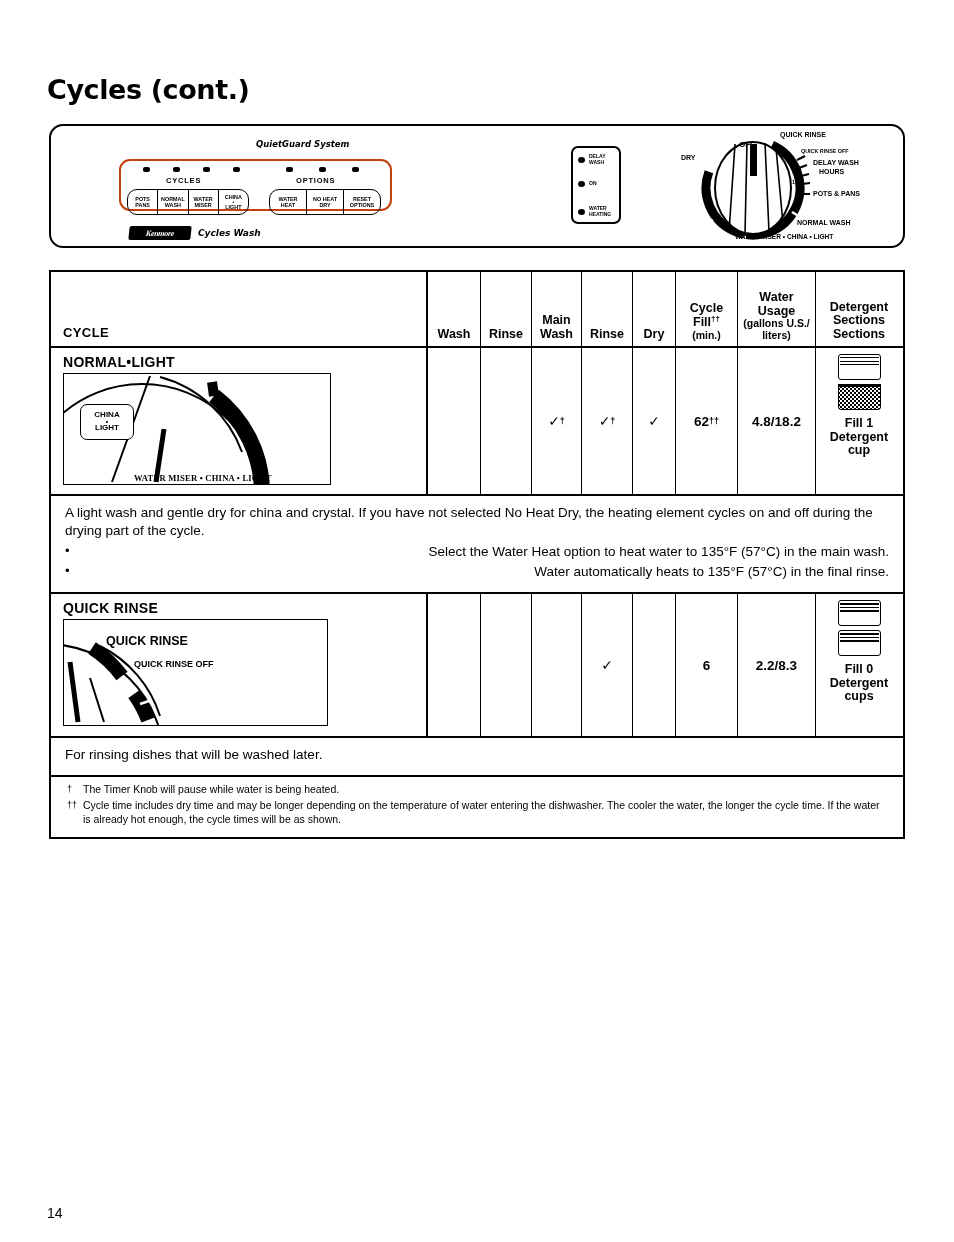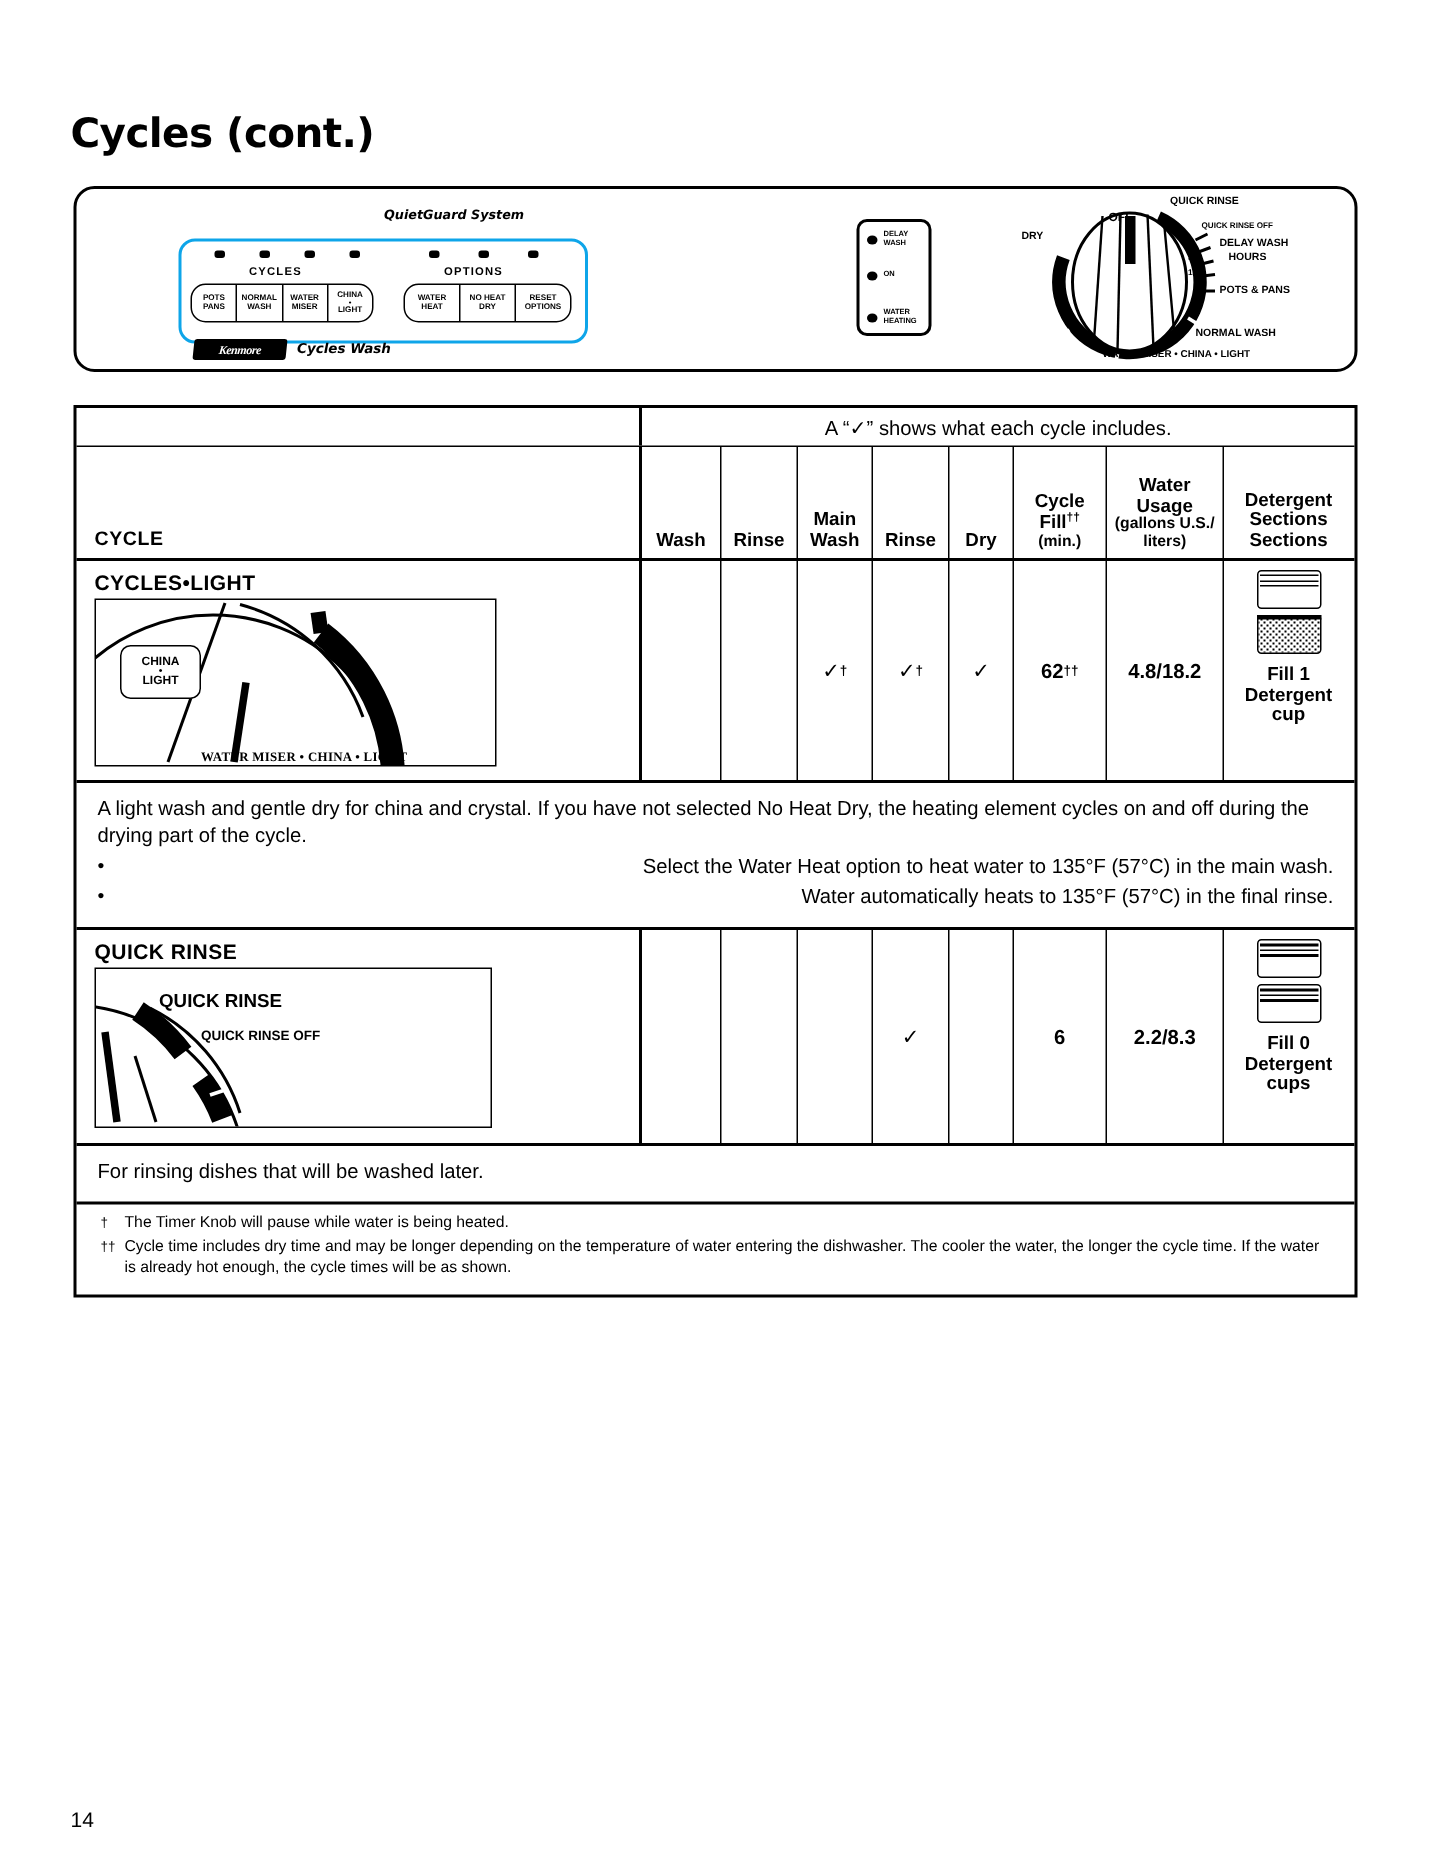--- a/index.html
+++ b/index.html
@@ -21,22 +21,22 @@
   .panel{
     position:absolute;left:49px;top:124px;width:856px;height:124px;
     border:2.5px solid #000;border-radius:14px;box-sizing:border-box;
   }
   .qg{
     position:absolute;left:205px;top:13px;
     font-size:8.5px;font-weight:bold;font-style:italic;
     font-family:"DejaVu Sans",sans-serif;
   }
   .padgroup{
-    position:absolute;left:68px;top:33px;width:273px;height:70px;
-    border:2px solid #0ea5e9;border-radius:11px;box-sizing:border-box;
+    position:absolute;left:68px;top:33px;width:273px;height:52px;
+    border:2px solid #c2410c;border-radius:11px;box-sizing:border-box;
   }
   .led{position:absolute;width:7px;height:5px;background:#000;border-radius:2px;}
   .grplabel{position:absolute;font-size:7.5px;font-weight:bold;letter-spacing:.8px;}
   .padrow{position:absolute;top:28px;height:26px;border:1.6px solid #000;border-radius:10px;box-sizing:border-box;display:flex;}
   .pad{
     flex:1;display:flex;flex-direction:column;align-items:center;justify-content:center;
     font-size:5.4px;font-weight:bold;line-height:1.12;text-align:center;
     border-right:1.2px solid #000;padding:0 1px;
   }
   .pad:last-child{border-right:none;}
@@ -272,24 +272,20 @@
         <span style="position:absolute;left:140px;top:42px;font-size:7px;">HOURS</span>
         <span style="position:absolute;left:134px;top:64px;font-size:7px;">POTS &amp; PANS</span>
         <span style="position:absolute;left:118px;top:93px;font-size:7px;">NORMAL WASH</span>
         <span style="position:absolute;left:56px;top:107px;font-size:6.6px;">WATER MISER • CHINA • LIGHT</span>
       </div>
     </div>
   </div>
 
   <div class="tbl">
 
-    <div class="thead-top">
-      <div class="th-cycle-blank"></div>
-      <div class="th-includes">A “✓” shows what each cycle includes.</div>
-    </div>
 
     <div class="thead-main">
       <div class="th-cycle">CYCLE</div>
       <div class="th c1">
         <span>Wash</span>
       </div>
       <div class="th c2">
         <span>Rinse</span>
       </div>
       <div class="th c3">
@@ -324,21 +320,21 @@
           <div>Detergent</div>
           <div>Sections</div>
           <div>Sections</div>
         </div>
       </div>
     </div>
 
     <div class="rowsep">
       <div class="datarow">
         <div class="cyclecell" style="height:146px;">
-          <div class="cycname">CYCLES•LIGHT</div>
+          <div class="cycname">NORMAL•LIGHT</div>
           <div class="dgm" style="width:268px;height:112px;">
             <svg width="266" height="110" viewBox="0 0 266 110" style="position:absolute;left:0;top:0;">
               <circle cx="78" cy="132" r="122" fill="none" stroke="#000" stroke-width="2"></circle>
               <path d="M198 118 A122 122 0 0 0 150 22" fill="none" stroke="#000" stroke-width="16"></path>
               <path d="M150 22 L148 8" stroke="#000" stroke-width="10" fill="none"></path>
               <path d="M86 2 L48 108" stroke="#000" stroke-width="2" fill="none"></path>
               <path d="M96 3 A120 120 0 0 1 178 78" fill="none" stroke="#000" stroke-width="2"></path>
               <path d="M100 55 L92 108" stroke="#000" stroke-width="5" fill="none"></path>
               <g stroke="#fff" stroke-width="2.6">
                 <line x1="160" y1="95" x2="172" y2="101"></line>

